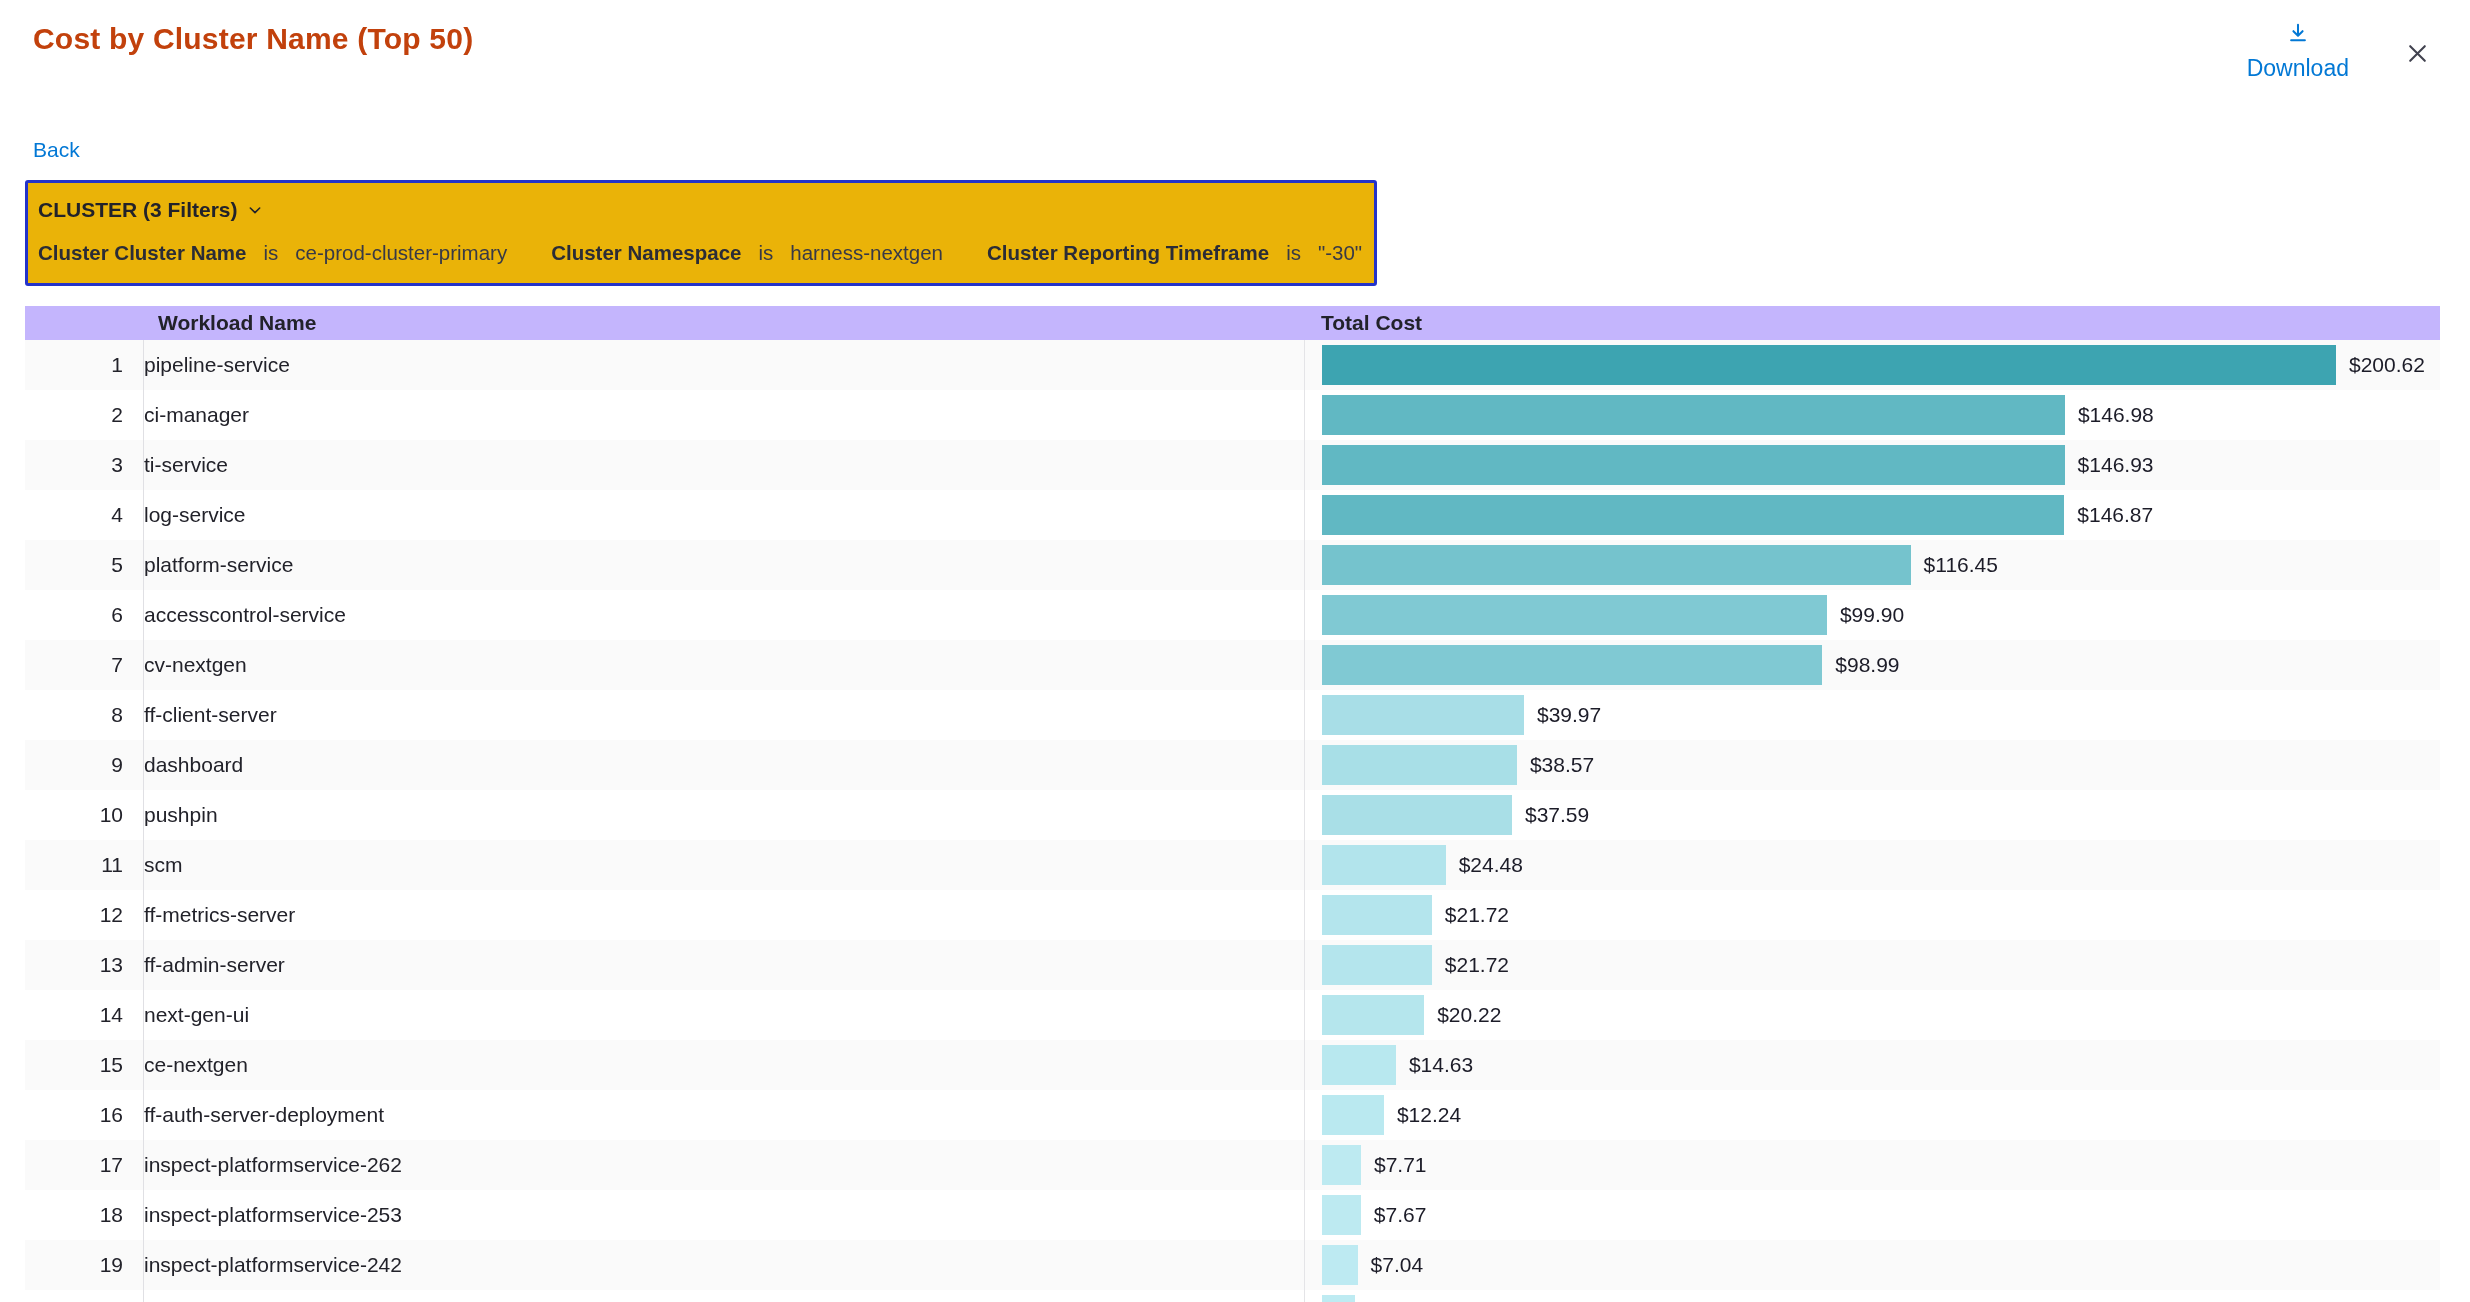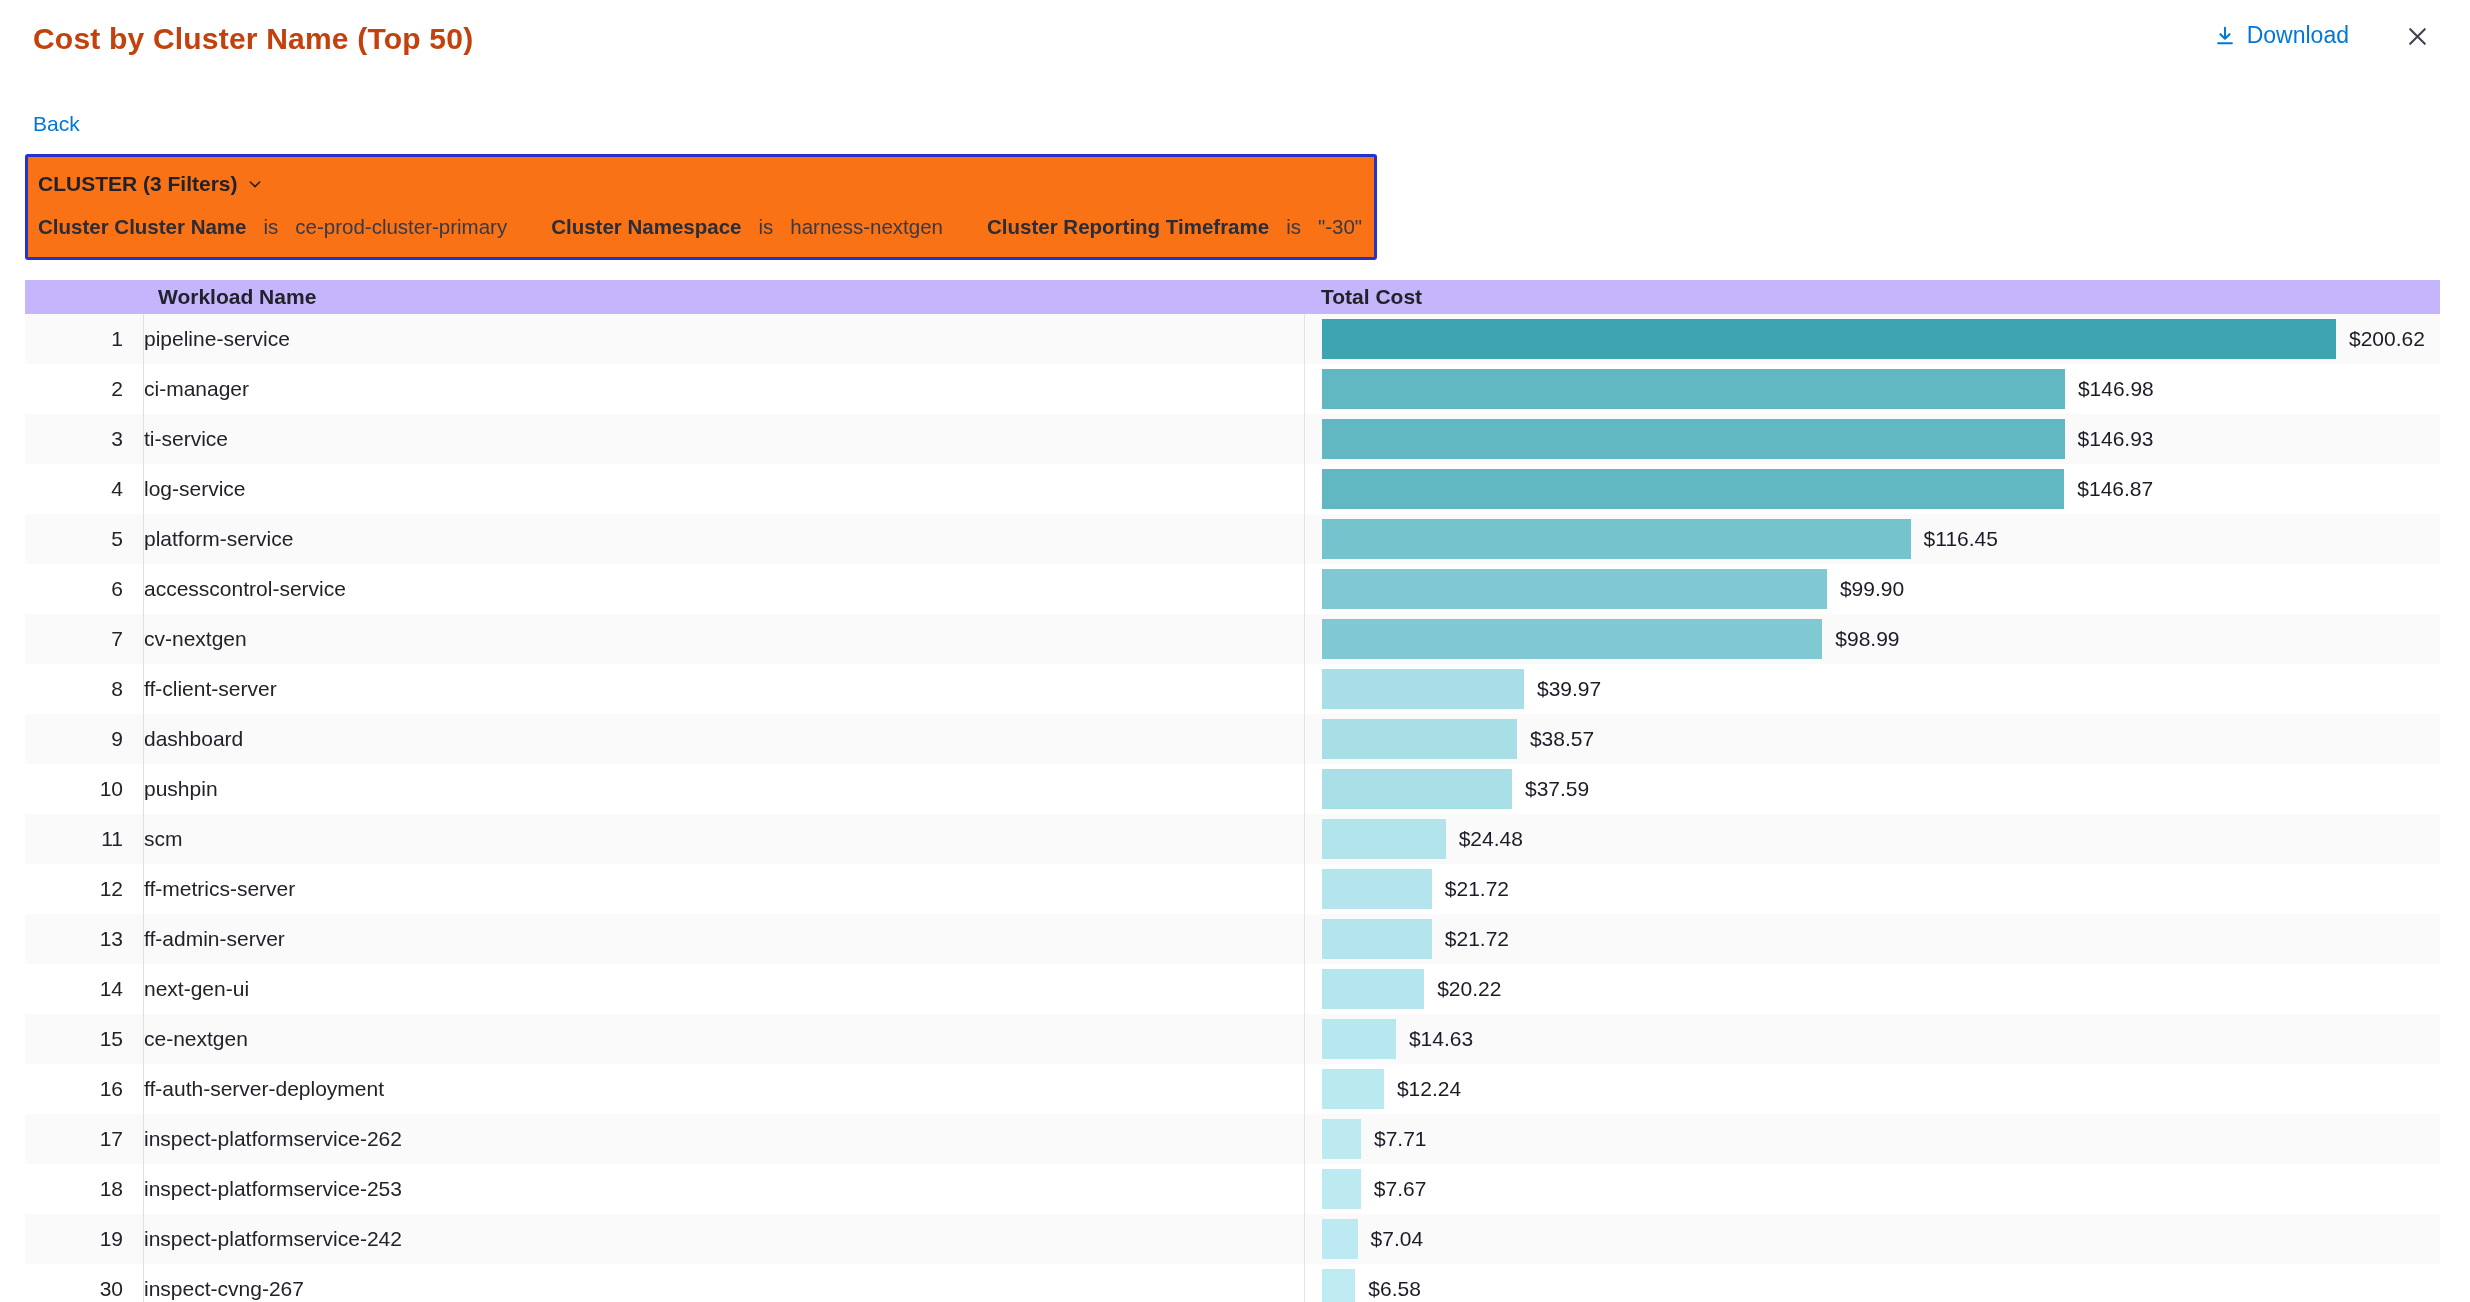--- a/index.html
+++ b/index.html
@@ -13,37 +13,37 @@
 
   
   .header {
     display: flex; justify-content: space-between; align-items: flex-start;
     padding: 22px 40px 0 33px;
   }
   .page-title { font-size: 30px; font-weight: 700; color: #c2410c; letter-spacing: .2px; }
   .header-right { display: flex; align-items: center; gap: 56px; }
   .download-btn {
     display: flex; align-items: center; gap: 11px;
-    color: #0278d5; font-size: 23px; font-weight: 500; cursor: pointer;
+    color: #0278d5; font-size: 23px; font-weight: 500; cursor: pointer; flex-direction: column;
   }
   .close-btn { cursor: pointer; display: flex; align-items: center; padding-top: 2px; }
 
   
   .back-link {
     margin: 56px 0 0 33px;
     color: #0278d5; font-size: 21px; cursor: pointer; width: fit-content;
   }
 
   
   .filter-box {
     margin: 18px 8px 0 25px;
     width: 1352px;
     border: 3px solid #2433c9;
     border-radius: 3px;
-    background: #f97316;
+    background: #eab308;
     padding: 15px 22px 18px 10px;
   }
   .filter-summary {
     display: flex; align-items: center; gap: 9px;
     font-size: 21px; font-weight: 700; color: #22222a; cursor: pointer;
     width: fit-content;
   }
   .filter-items {
     display: flex; gap: 44px; margin-top: 19px; font-size: 20.5px; color: #383946;
     white-space: nowrap;

